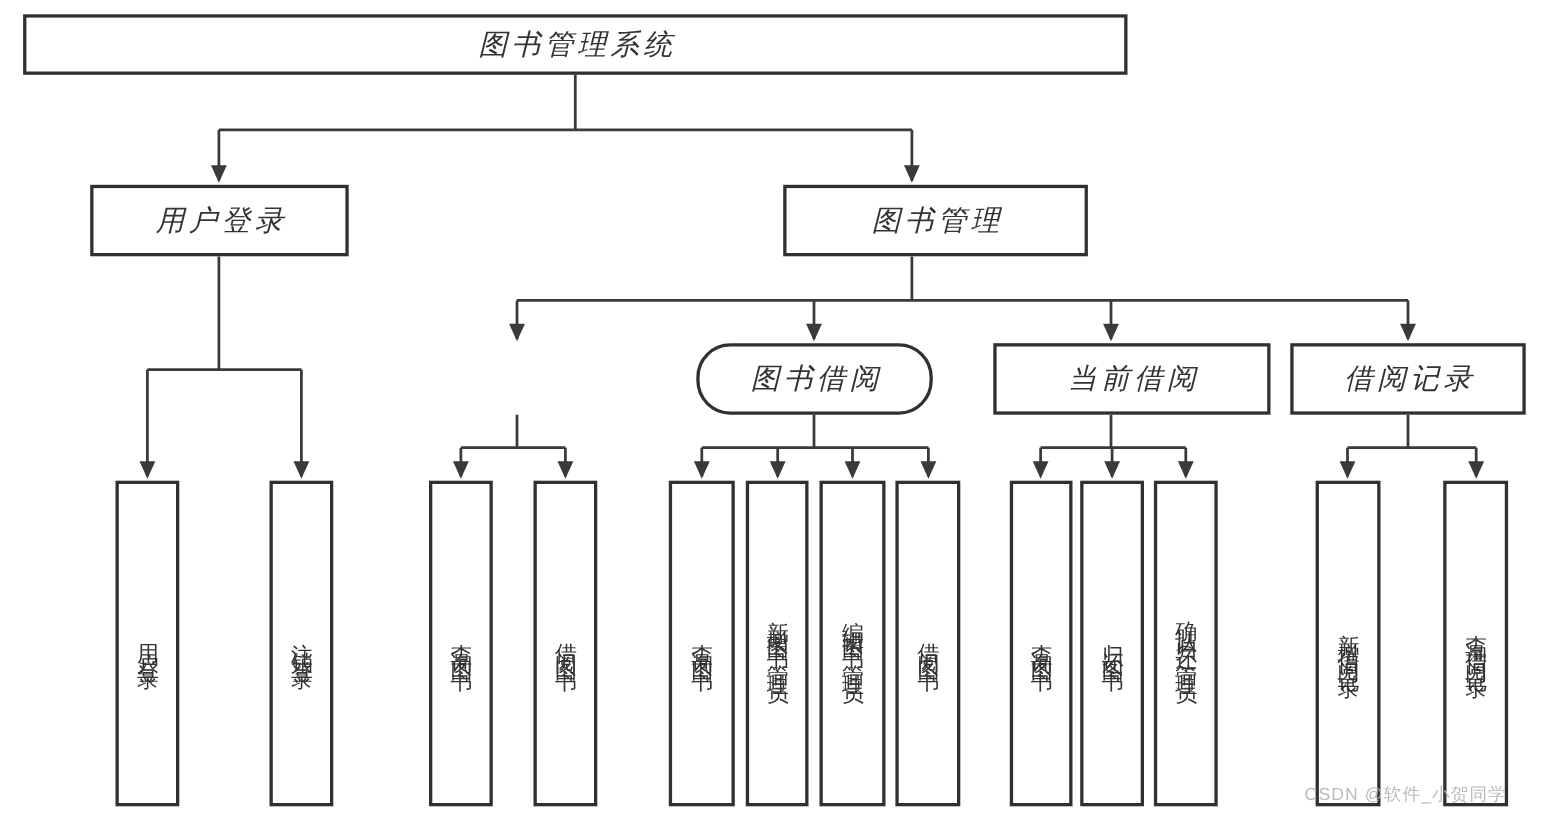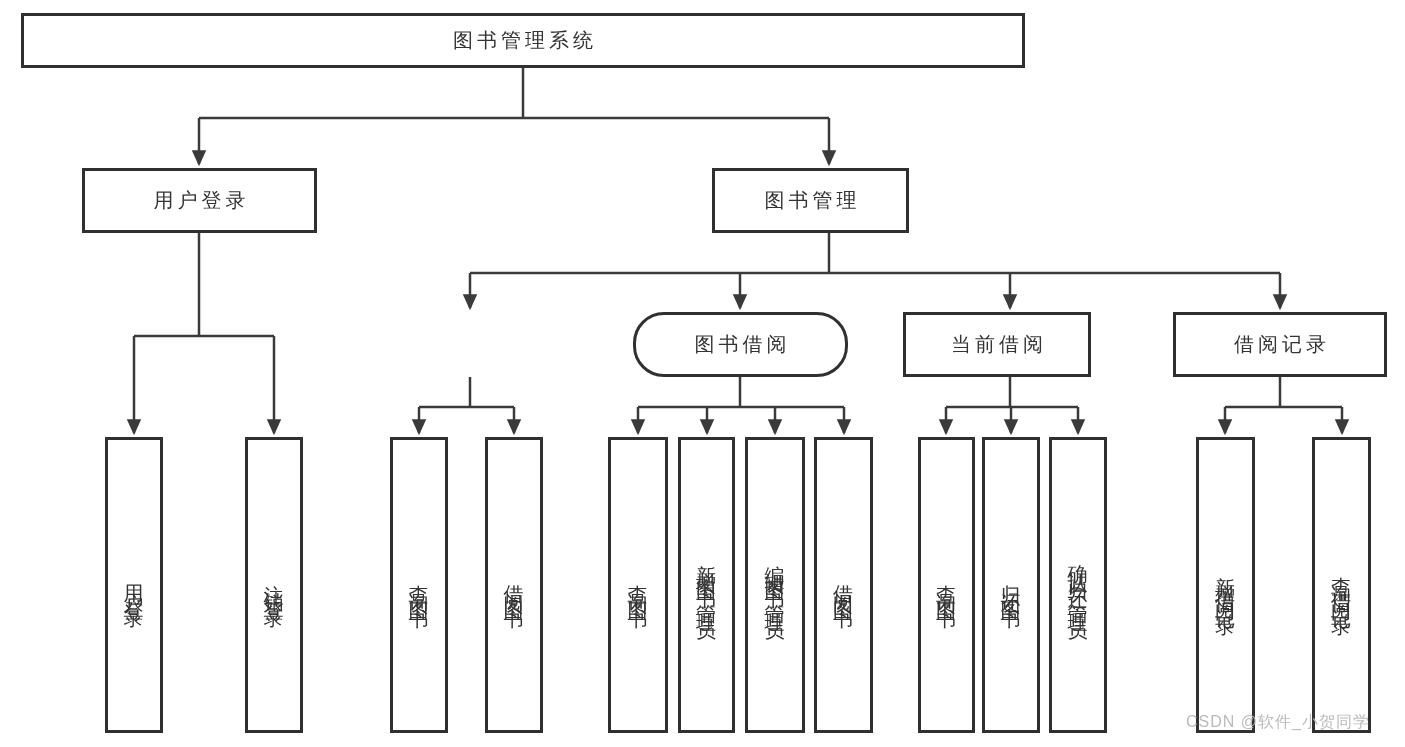--- a/index.html
+++ b/index.html
@@ -24,22 +24,22 @@
   .cline.arrow{marker-end:url(#arrowhead-marker);}
   .arrowhead{fill:var(--line);}
   .node{
     position:absolute;z-index:2;
     background:var(--box-fill);
     border:3px solid var(--box-border);
     display:flex;align-items:center;justify-content:center;
     color:var(--text);
   }
   .node .h-label{
-    font-size:20px;letter-spacing:4px;padding-left:4px;
-    color:var(--text);white-space:nowrap;
+    font-size:26px;letter-spacing:4px;padding-left:4px;
+    color:var(--text);white-space:nowrap;font-style:italic;
   }
   .leaf .v-label{
     writing-mode:vertical-rl;text-orientation:mixed;
     font-size:20px;letter-spacing:8px;line-height:1;
     color:var(--text);white-space:nowrap;
   }
   .watermark{
     position:absolute;z-index:5;
     left:1186px;top:712px;width:212px;
     font-size:16px;letter-spacing:1px;
@@ -100,28 +100,28 @@
     <path class="cline arrow" d="M1342,407 L1342,433"></path>
   </svg>
 
   <div class="node" style="left:21px;top:13px;width:1004px;height:55px;">
     <span class="h-label">图书管理系统</span>
   </div>
 
   <div class="node" style="left:82px;top:168px;width:235px;height:65px;">
     <span class="h-label">用户登录</span>
   </div>
-  <div class="node" style="left:712px;top:168px;width:197px;height:65px;">
+  <div class="node" style="left:712px;top:168px;width:277px;height:65px;">
     <span class="h-label">图书管理</span>
   </div>
 
   <div class="node" style="left:633px;top:312px;width:215px;height:65px;border-radius:31px;">
     <span class="h-label">图书借阅</span>
   </div>
-  <div class="node" style="left:903px;top:312px;width:188px;height:65px;">
+  <div class="node" style="left:903px;top:312px;width:252px;height:65px;">
     <span class="h-label">当前借阅</span>
   </div>
   <div class="node" style="left:1173px;top:312px;width:214px;height:65px;">
     <span class="h-label">借阅记录</span>
   </div>
 
   <div class="node leaf" style="left:105px;top:437px;width:58px;height:296px;">
     <span class="v-label">用户登录</span>
   </div>
   <div class="node leaf" style="left:245px;top:437px;width:58px;height:296px;">

